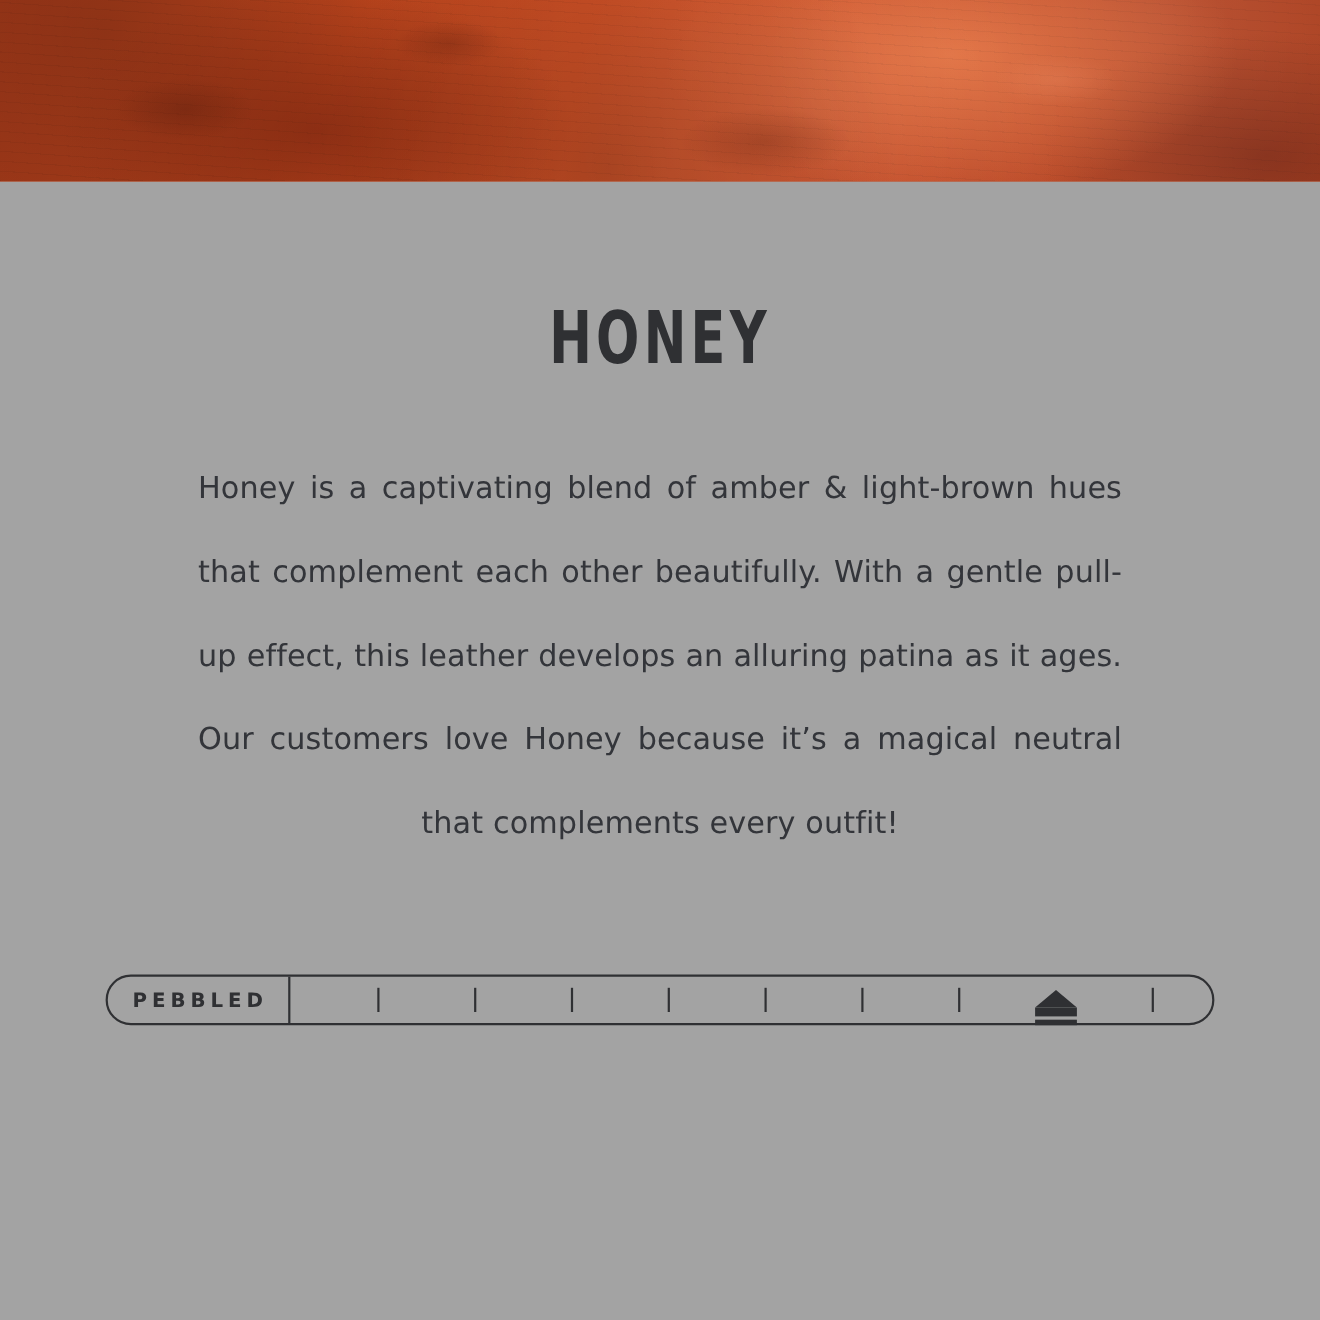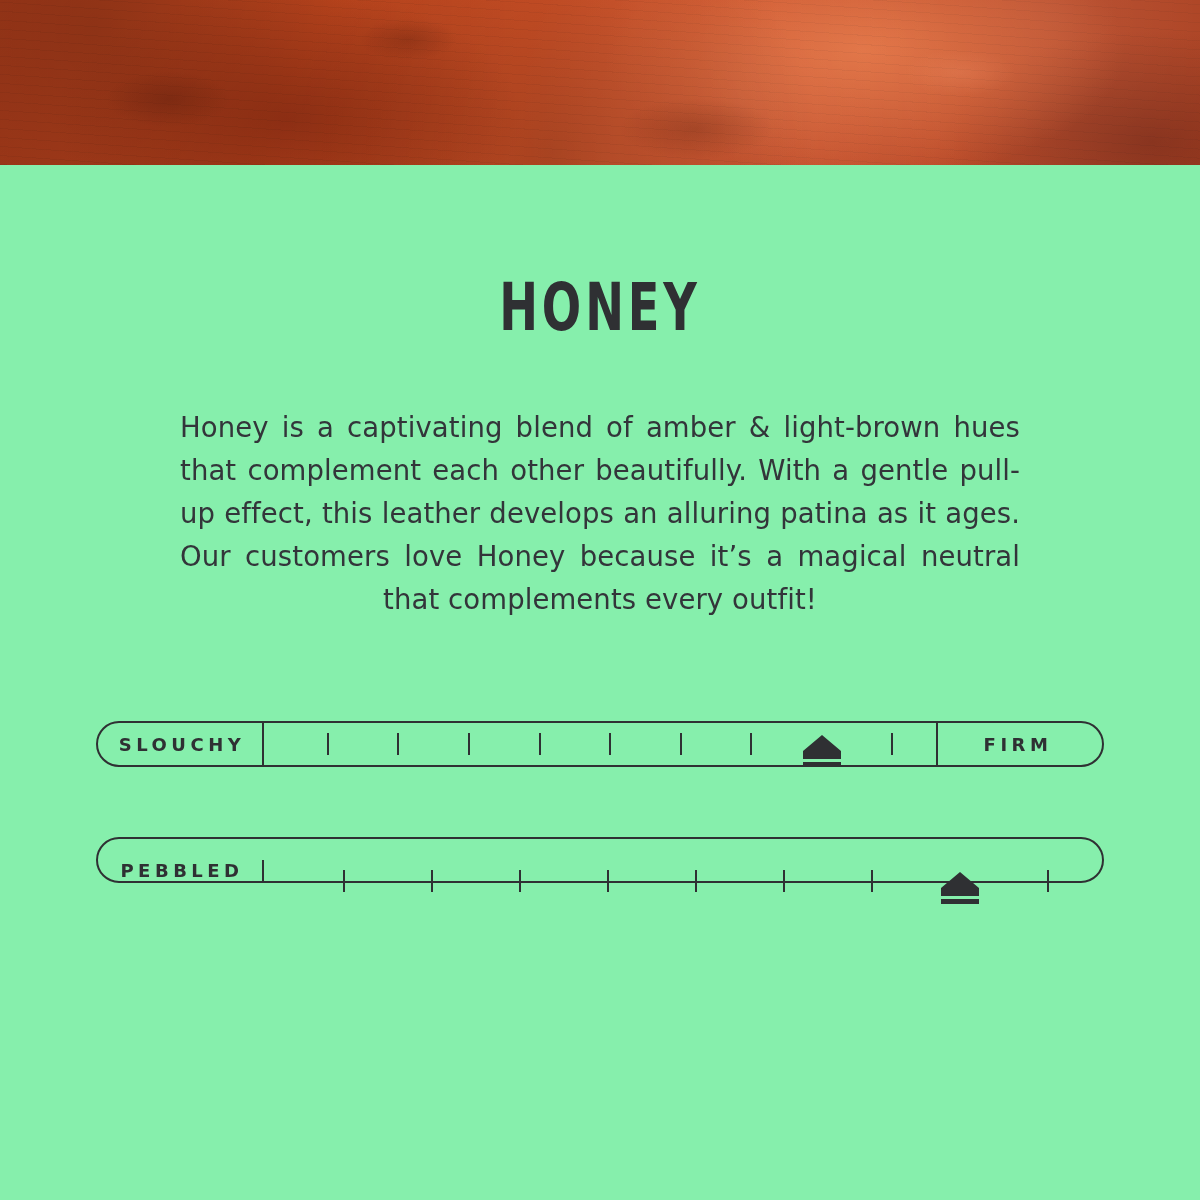--- a/index.html
+++ b/index.html
@@ -10,21 +10,21 @@
     width: 1200px;
     height: 1200px;
     background: #e4e4e4;
     font-family: "Liberation Sans", sans-serif;
     overflow: hidden;
   }
   .page {
     position: relative;
     width: 1200px;
     height: 1200px;
-    background: #86efac;
+    background: #a3a3a3;
   }
 
   
   .swatch {
     position: relative;
     width: 1200px;
     height: 165px;
     overflow: hidden;
     background: #c2461f;
   }
@@ -76,21 +76,21 @@
     transform: scaleX(0.78);
     transform-origin: center;
   }
   .body-copy {
     width: 840px;
     margin: 60px auto 0 auto;
     text-align: justify;
     text-align-last: center;
     font-family: "DejaVu Sans", sans-serif;
     font-size: 27.5px;
-    line-height: 43px;
+    line-height: 76px;
     color: #33353a;
     font-weight: 400;
     letter-spacing: 0.1px;
   }
 
   
   .scales {
     margin-top: 100px;
   }
   .scale {
@@ -192,41 +192,20 @@
     <div class="layer l3"></div>
     <div class="layer l4"></div>
   </div>
 
   <div class="content">
     <div class="title">HONEY</div>
     <p class="body-copy">Honey is a captivating blend of amber &amp; light-brown hues that complement each other beautifully. With a gentle pull-up effect, this leather develops an alluring patina as it ages. Our customers love Honey because it’s a magical neutral that complements every outfit!</p>
 
     <div class="scales">
 
-      <div class="scale">
-        <div class="scale-label left">SLOUCHY</div>
-        <div class="scale-track">
-          <div class="tick" style="left:9.5%"></div>
-          <div class="tick" style="left:20%"></div>
-          <div class="tick" style="left:30.5%"></div>
-          <div class="tick" style="left:41%"></div>
-          <div class="tick" style="left:51.5%"></div>
-          <div class="tick" style="left:62%"></div>
-          <div class="tick" style="left:72.5%"></div>
-          <div class="tick" style="left:93.5%"></div>
-          <div class="marker" style="left:83%">
-            <div class="house">
-              <div class="roof"></div>
-              <div class="base"></div>
-              <div class="shelf"></div>
-            </div>
-          </div>
-        </div>
-        <div class="scale-label right">FIRM</div>
-      </div>
 
       <div class="scale">
         <div class="scale-label left">PEBBLED</div>
         <div class="scale-track">
           <div class="tick" style="left:9.5%"></div>
           <div class="tick" style="left:20%"></div>
           <div class="tick" style="left:30.5%"></div>
           <div class="tick" style="left:41%"></div>
           <div class="tick" style="left:51.5%"></div>
           <div class="tick" style="left:62%"></div>

